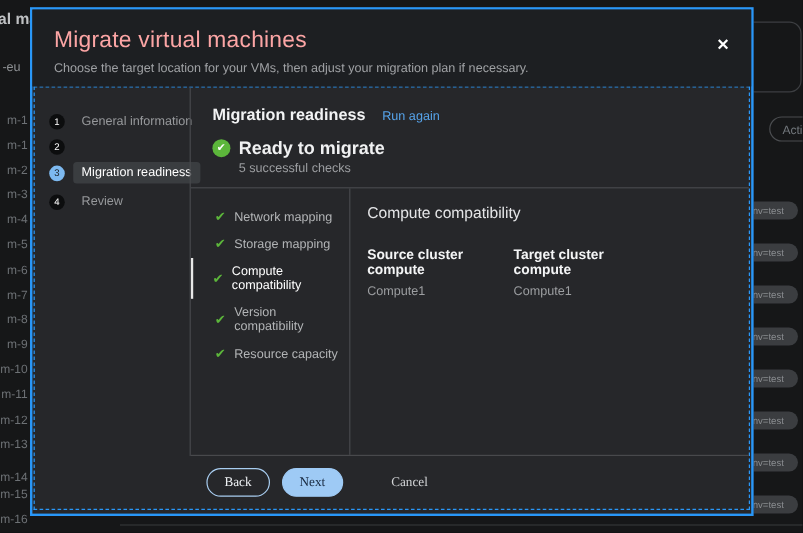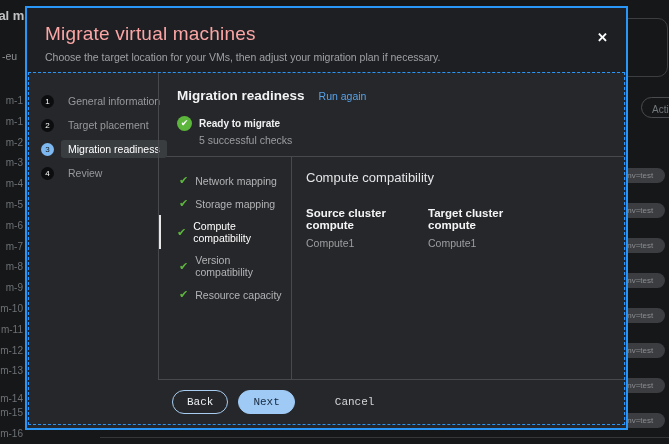--- a/index.html
+++ b/index.html
@@ -44,39 +44,39 @@
   
   .wiz-main{flex:1;display:flex;flex-direction:column;min-width:0;}
   .ready-head{flex:0 0 83px;padding:15px 18px 0 18px;box-sizing:border-box;}
   .rh-row{display:flex;align-items:baseline;gap:14px;}
   .rh-title{margin:0;font-size:13.5px;font-weight:bold;color:#f2f3f4;}
   .rh-link{font-size:10.5px;color:var(--link,#56a3ea);text-decoration:none;cursor:pointer;}
   .status-row{display:flex;align-items:flex-start;gap:7px;margin-top:13px;}
   .status-circle{width:15px;height:15px;flex:0 0 15px;border-radius:50%;
                  background:var(--green,#5cb63b);color:#fff;font-size:9px;line-height:15px;
                  text-align:center;}
-  .status-title{font-size:10px;font-weight:bold;color:#f0f1f2;line-height:15px;}
+  .status-title{font-size:15px;font-weight:bold;color:#f0f1f2;line-height:15px;}
   .status-sub{font-size:10.5px;color:#9b9da0;margin-top:3px;}
   .checks-area{flex:1;display:flex;border-top:1px solid #48494c;min-height:0;}
   .checks-list{width:133px;flex:0 0 133px;border-right:1px solid #48494c;box-sizing:border-box;
                padding:12px 0 0 0;margin:0;list-style:none;}
   .check-item{display:flex;align-items:center;gap:7px;font-size:10.5px;color:#b2b4b6;
               padding:5px 4px 5px 18px;cursor:pointer;border-left:2px solid transparent;}
   .check-item.selected{color:#ffffff;border-left:2px solid #e8e8e8;padding-left:16px;}
   .check-mark{color:var(--green,#5cb63b);font-size:11px;}
   .detail{flex:1;padding:13px 0 0 14px;}
   .detail-title{margin:0;font-size:13px;font-weight:400;color:#e4e5e7;}
   .detail-cols{display:flex;margin-top:22px;}
   .detail-col{width:122px;flex:0 0 122px;}
   .detail-col h4{margin:0;font-size:11.5px;font-weight:bold;color:#f4f5f6;}
   .detail-val{font-size:10.5px;color:#9c9ea1;margin-top:6px;}
   
   .wiz-footer{flex:0 0 44px;border-top:1px solid #48494c;display:flex;align-items:center;
               padding-left:13px;gap:10px;}
-  .btn{font-family:Liberation Mono, monospace;font-size:11px;border-radius:20px;
+  .btn{font-family:Liberation Serif, serif;font-size:11px;border-radius:20px;
        padding:5px 14px;cursor:pointer;line-height:1.1;}
   .btn-back{background:transparent;border:1px solid #a8cdf0;color:#eef1f4;}
   .btn-next{background:var(--next-bg,#9ecaf5);border:1px solid var(--next-bg,#9ecaf5);
             color:var(--next-fg,#18293f);}
   .btn-cancel{background:transparent;border:none;color:#d3d5d7;margin-left:16px;}
 </style>
 </head>
 <body>
 
 <div class="stage">
@@ -125,21 +125,20 @@
 
     <div class="m-body">
 
       <nav class="wiz-nav" id="wiz-nav">
           <div class="step">
             <span class="step-num">1</span>
             <span class="step-label">General information</span>
           </div>
           <div class="step">
             <span class="step-num">2</span>
-            <span class="step-label">Target placement</span>
           </div>
           <div class="step active">
             <span class="step-num">3</span>
             <span class="step-label">Migration readiness</span>
           </div>
           <div class="step">
             <span class="step-num">4</span>
             <span class="step-label">Review</span>
           </div>
         </nav>

